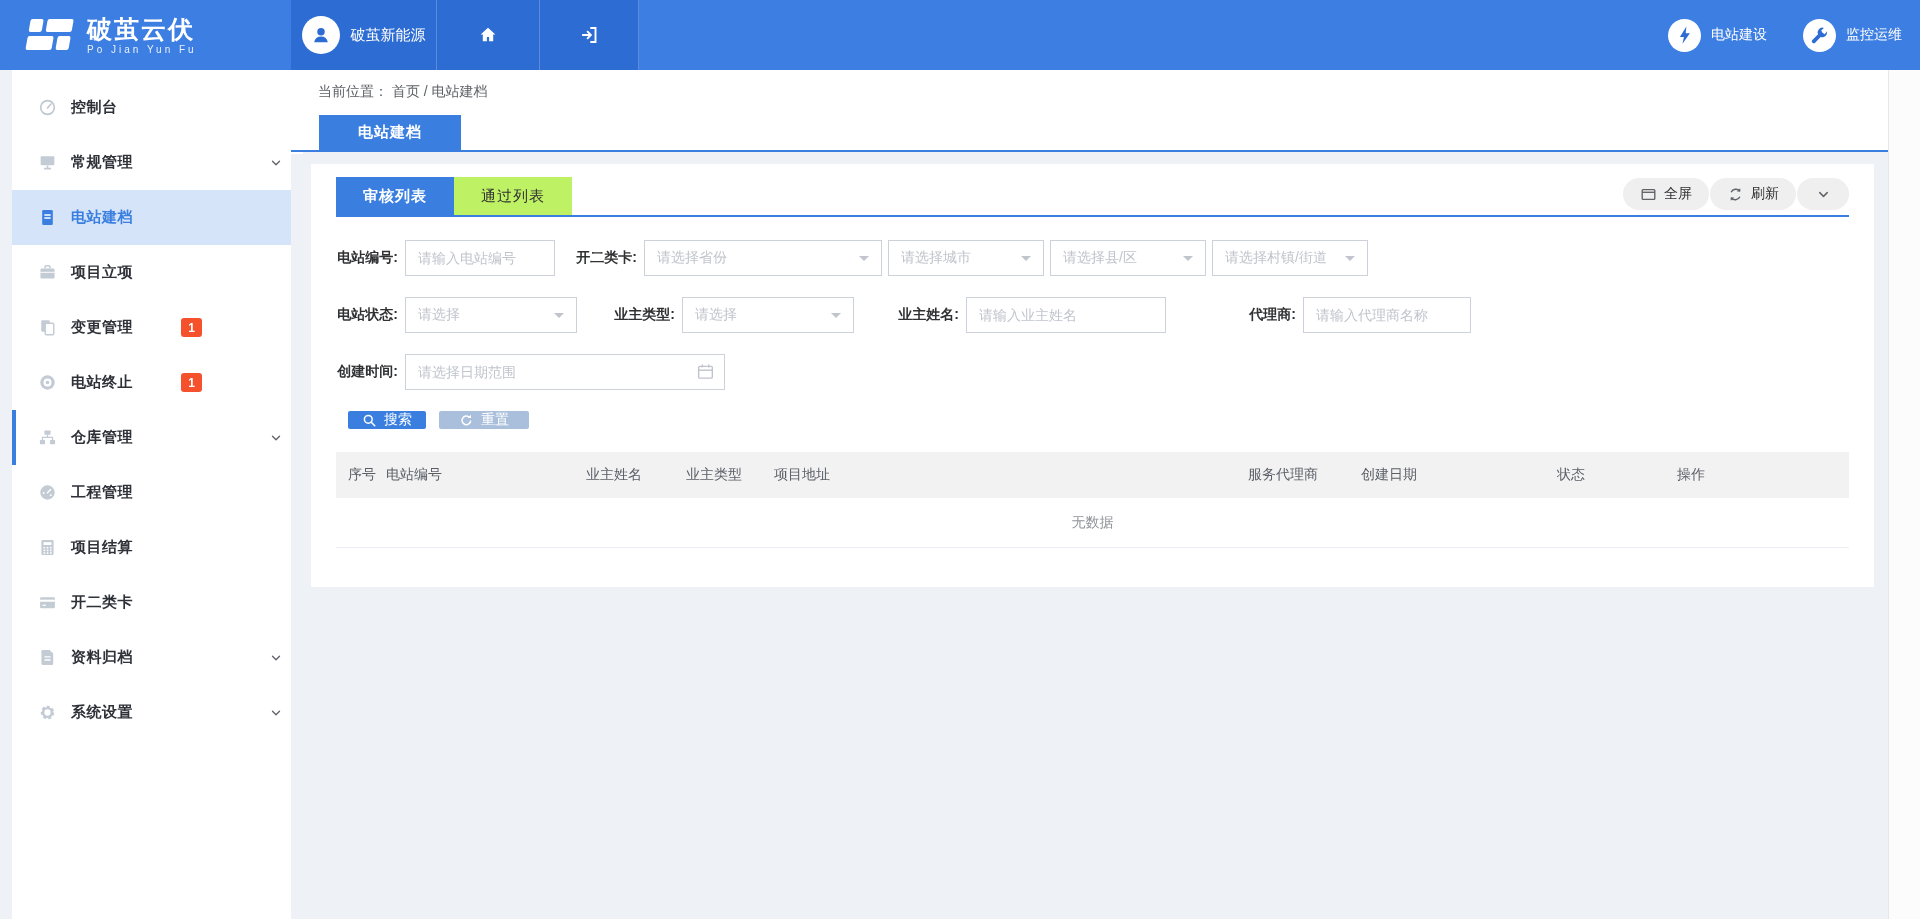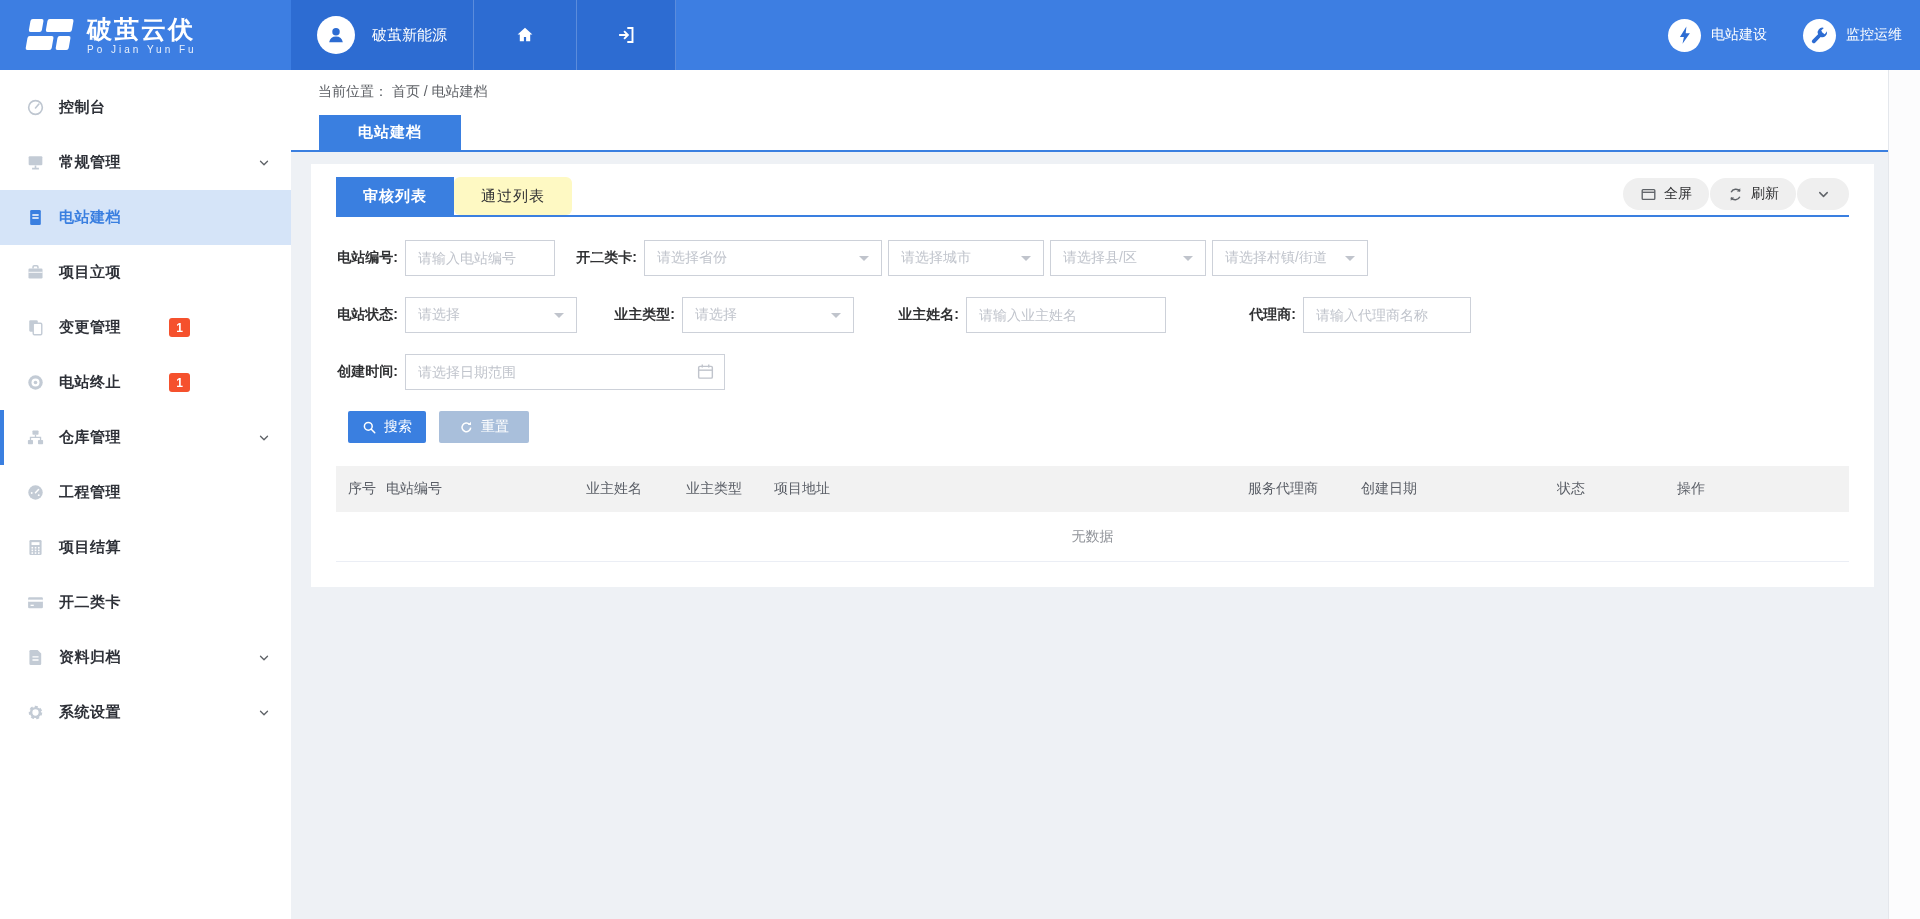--- a/index.html
+++ b/index.html
@@ -14,33 +14,33 @@
   .lm1 { left:0; top:2px; width:13px; height:13px; }
   .lm2 { left:17px; top:2px; width:26px; height:13px; }
   .lm3 { left:0; top:19px; width:26px; height:14px; }
   .lm4 { left:30px; top:19px; width:13px; height:14px; }
   .logo-text { margin-left:13px; color:#fff; }
   .logo-title { font-size:25px; font-weight:700; letter-spacing:2px; line-height:26px; }
   .logo-sub { font-size:10px; letter-spacing:3px; color:rgba(255,255,255,.88); margin-top:2px; }
 
   .hdr-dark { display:flex; align-items:stretch; background:#2D6CD2; }
   .hdr-cell { display:flex; align-items:center; justify-content:center; border-right:1px solid rgba(255,255,255,.22); cursor:pointer; }
-  .user-cell { width:183px; padding:0 26px; justify-content:space-between; }
+  .user-cell { width:146px; padding:0 14px; justify-content:center; }
   .home-cell { width:103px; }
   .exit-cell { width:99px; }
   .avatar { width:38px; height:38px; border-radius:50%; background:#fff; display:flex; align-items:center; justify-content:center; flex:none; }
   .user-name { color:#fff; font-size:15px; margin-left:11px; white-space:nowrap; }
   .hdr-fill { flex:1; }
   .hdr-right { display:flex; align-items:center; padding-right:18px; }
   .hdr-app { display:flex; align-items:center; margin-left:36px; cursor:pointer; }
   .hdr-app-icon { width:33px; height:33px; border-radius:50%; background:#fff; display:flex; align-items:center; justify-content:center; flex:none; }
   .hdr-app-label { color:#fff; font-size:14px; margin-left:10px; white-space:nowrap; }
 
   
-  .sidebar { position:absolute; top:70px; left:0; width:291px; bottom:0; background:#fff; padding-top:10px; }
+  .sidebar { position:absolute; top:70px; left:12px; width:291px; bottom:0; background:#fff; padding-top:10px; }
   .side-item { position:relative; height:55px; display:flex; align-items:center; padding-left:25px; cursor:pointer; }
   .side-item .s-icon { width:20px; height:20px; flex:none; display:flex; align-items:center; justify-content:center; }
   .side-item .s-label { margin-left:14px; font-size:15px; font-weight:600; color:#2E3138; letter-spacing:0.5px; }
   .side-item.active { background:#D5E4F8; }
   .side-item.active .s-label { color:#3A7FE0; }
   .side-item .indicator { position:absolute; left:0; top:0; width:4px; height:100%; background:#3A7FE0; }
   .badge { margin-left:48px; min-width:21px; height:19px; background:#F5512D; border-radius:3px; color:#fff; font-size:12px; font-weight:700; display:flex; align-items:center; justify-content:center; padding:0 5px; }
   .chev { position:absolute; right:20px; top:50%; margin-top:-7px; }
 
   
@@ -51,38 +51,38 @@
   .breadcrumb { position:absolute; top:13px; left:27px; font-size:14px; color:#5E6166; }
   .breadcrumb .bc-path { color:#5E6166; }
   .page-tab { position:absolute; bottom:0; left:28px; width:142px; height:35px; background:#3A7FE0; color:#fff; font-size:15px; font-weight:700; display:flex; align-items:center; justify-content:center; letter-spacing:1px; cursor:pointer; }
 
   .content { position:absolute; top:84px; left:0; right:0; bottom:0; background:#EEF1F5; padding:10px 14px 0 20px; }
   .card { background:#fff; height:423px; padding:0 25px; }
 
   .card-head { display:flex; align-items:flex-end; border-bottom:2px solid #3A7FE0; padding-top:13px; }
   .tab { height:38px; min-width:118px; padding:0 24px; display:flex; align-items:center; justify-content:center; font-size:15px; cursor:pointer; letter-spacing:1px; }
   .tab.active { background:#3A7FE0; color:#fff; font-weight:700; }
-  .tab.inactive { background:#fef9c3; color:#303133;border-radius:6px; }
+  .tab.inactive { background:#bef264; color:#303133; }
   .head-actions { margin-left:auto; display:flex; align-items:center; gap:1px; margin-bottom:5px; }
   .pill { height:32px; border-radius:16px; background:#EFEFEF; display:flex; align-items:center; justify-content:center; padding:0 17px; font-size:14px; color:#303133; gap:7px; cursor:pointer; }
   .pill.sm { width:52px; padding:0; }
 
   .filters { padding-top:23px; }
   .f-row { display:flex; align-items:center; margin-bottom:21px; }
   .f-label { width:62px; text-align:right; font-size:14px; font-weight:600; color:#303133; margin-right:7px; white-space:nowrap; flex:none; }
   .t-input { height:36px; border:1px solid #CDD1D9; background:#fff; padding:0 12px; font-size:14px; color:#303133; outline:none; font-family:inherit; }
   .t-input::placeholder { color:#C0C4CC; }
   .sel { height:36px; border:1px solid #CDD1D9; background:#fff; display:flex; align-items:center; padding:0 12px; cursor:pointer; }
   .sel .sel-text { font-size:14px; color:#C0C4CC; flex:1; white-space:nowrap; overflow:hidden; }
   .caret { width:0; height:0; border:5px solid transparent; border-top-color:#C0C4CC; margin-top:5px; margin-left:6px; flex:none; }
   .date-wrap { position:relative; }
   .date-wrap .cal-ic { position:absolute; right:10px; top:8px; }
 
   .btn-row { display:flex; align-items:center; margin:1px 0 23px 12px; gap:13px; }
-  .btn { height:32px; border:none; display:flex; align-items:center; justify-content:center; gap:7px; font-size:14px; color:#fff; cursor:pointer; font-family:inherit; border-radius:2px; }
+  .btn { height:18px; border:none; display:flex; align-items:center; justify-content:center; gap:7px; font-size:14px; color:#fff; cursor:pointer; font-family:inherit; border-radius:2px; }
   .btn-search { width:78px; background:#3A7FE0; }
   .btn-reset { width:90px; background:#A9BFDB; }
 
   .table-head { height:46px; background:#F2F2F2; display:flex; align-items:center; padding-left:12px; font-size:14px; color:#5A5E66; }
   .th { white-space:nowrap; overflow:hidden; }
   .c1{width:38px;} .c2{width:200px;} .c3{width:100px;} .c4{width:88px;} .c5{width:474px;}
   .c6{width:113px;} .c7{width:196px;} .c8{width:120px;} .c9{flex:1;}
   .empty-row { height:50px; display:flex; align-items:center; justify-content:center; font-size:14px; color:#909399; border-bottom:1px solid #EBEEF5; }
 </style>
 </head>

